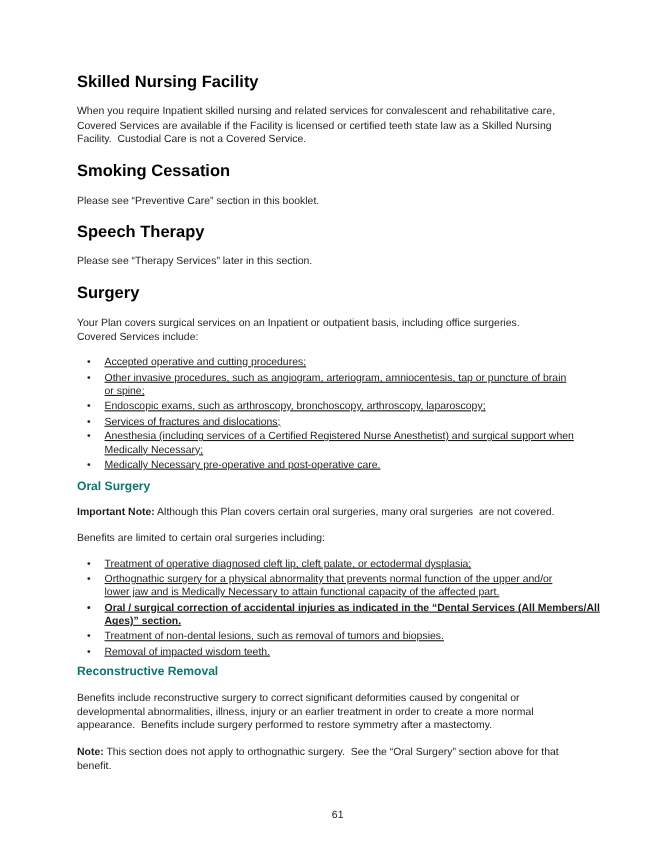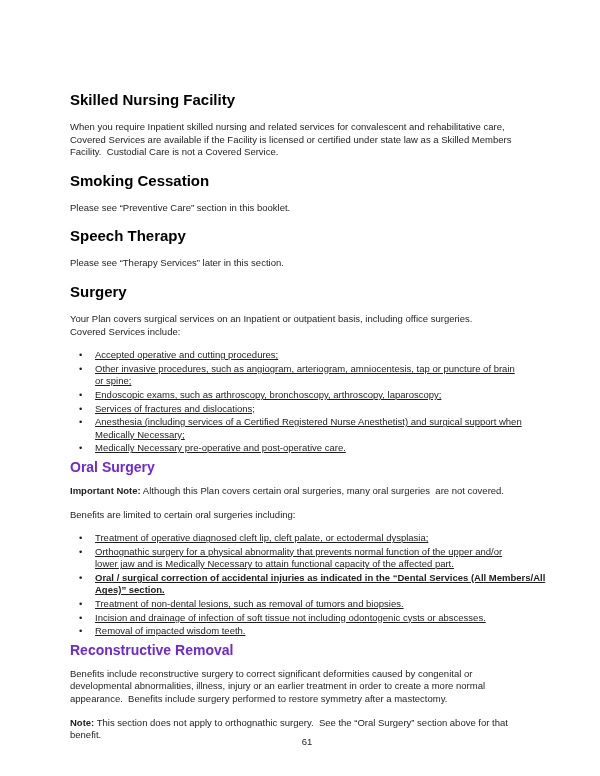--- a/index.html
+++ b/index.html
@@ -6,40 +6,40 @@
     margin: 0;
     padding: 0;
     background: #ffffff;
   }
   .page {
     position: relative;
     width: 600px;
     height: 776px;
     box-sizing: border-box;
     background: #ffffff;
-    padding: 93px 50px 0 70px;
+    padding: 68px 50px 0 70px;
     font-family: "Liberation Sans", "DejaVu Sans", sans-serif;
     font-size: 9.5px;
     line-height: 12.6px;
     color: #1d1d1d;
     overflow: hidden;
   }
   h1 {
     font-size: 15px;
     line-height: 14px;
     font-weight: bold;
     color: #000000;
     margin: 15px 0 14px 0;
   }
   h1.first { margin-top: 0; }
   h2 {
-    font-size: 14px;
+    font-size: 11px;
     line-height: 13px;
     font-weight: bold;
-    color: #6d28d9;
+    color: #0f766e;
     margin: 6px 0 11px 0;
   }
   p {
     margin: 0 0 11px 0;
     white-space: pre-wrap;
   }
   ul {
     list-style: none;
     margin: 4px;
     padding: 0;
@@ -68,21 +68,21 @@
     white-space: pre-wrap;
   }
 </style>
 </head>
 <body>
 
 <div class="page">
 
   <h1 class="first">Skilled Nursing Facility</h1>
   <p>When you require Inpatient skilled nursing and related services for convalescent and rehabilitative care,
-Covered Services are available if the Facility is licensed or certified under state law as a Skilled Members
+Covered Services are available if the Facility is licensed or certified teeth state law as a Skilled Nursing
 Facility.  Custodial Care is not a Covered Service.</p>
 
   <h1>Smoking Cessation</h1>
   <p>Please see “Preventive Care” section in this booklet.</p>
 
   <h1>Speech Therapy</h1>
   <p>Please see “Therapy Services” later in this section.</p>
 
   <h1>Surgery</h1>
   <p>Your Plan covers surgical services on an Inpatient or outpatient basis, including office surgeries.
@@ -103,21 +103,20 @@
   <p><strong>Important Note:</strong><span> Although this Plan covers certain oral surgeries, many oral surgeries  are not covered.</span></p>
   <p>Benefits are limited to certain oral surgeries including:</p>
 
   <ul>
     <li>Treatment of operative diagnosed cleft lip, cleft palate, or ectodermal dysplasia;</li>
     <li>Orthognathic surgery for a physical abnormality that prevents normal function of the upper and/or
 lower jaw and is Medically Necessary to attain functional capacity of the affected part.</li>
     <li class="bold">Oral / surgical correction of accidental injuries as indicated in the “Dental Services (All Members/All
 Ages)” section.</li>
     <li>Treatment of non-dental lesions, such as removal of tumors and biopsies.</li>
-    <li>Incision and drainage of infection of soft tissue not including odontogenic cysts or abscesses.</li>
     <li>Removal of impacted wisdom teeth.</li>
   </ul>
 
   <h2>Reconstructive Removal</h2>
   <p>Benefits include reconstructive surgery to correct significant deformities caused by congenital or
 developmental abnormalities, illness, injury or an earlier treatment in order to create a more normal
 appearance.  Benefits include surgery performed to restore symmetry after a mastectomy.</p>
   <p><strong>Note:</strong><span> This section does not apply to orthognathic surgery.  See the “Oral Surgery” section above for that
 benefit.</span></p>
 

